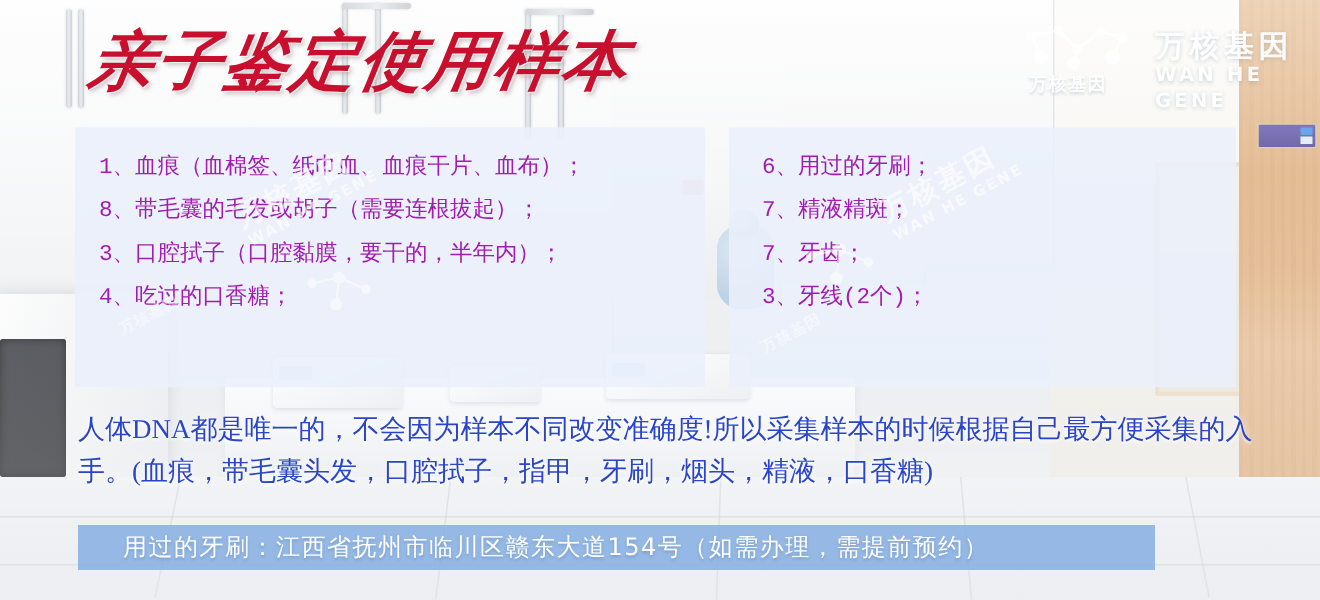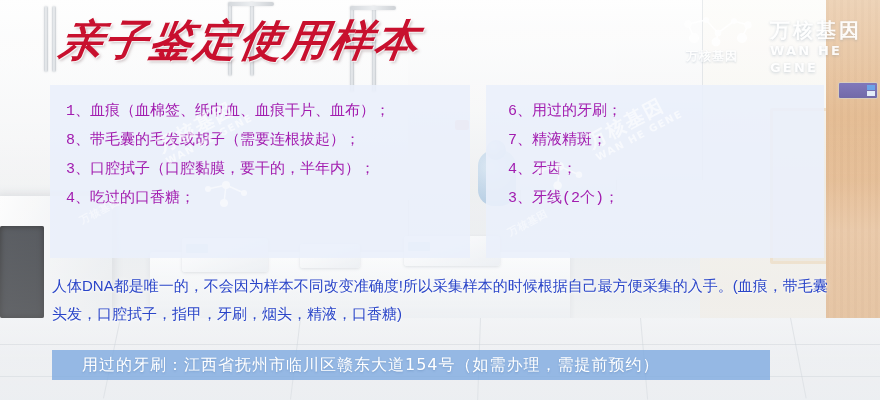--- a/index.html
+++ b/index.html
@@ -167,22 +167,22 @@
   .wm .wm-en{font-size:10px;font-weight:700;letter-spacing:1.6px;line-height:13px;}
   .wm-mol{position:absolute;opacity:.55;pointer-events:none;}
   .wm-small{
     position:absolute;transform:rotate(-28deg);color:#fff;opacity:.45;
     font-size:10px;font-weight:700;letter-spacing:1px;line-height:12px;pointer-events:none;
   }
 
   
   .para{
     position:absolute;left:52px;top:272px;width:790px;
-    font-family:Liberation Sans, sans-serif;
-    font-size:15px;line-height:28px;color:#2a45c8;
+    font-family:Liberation Serif, serif;
+    font-size:18px;line-height:28px;color:#2a45c8;
     text-shadow:0 1px 2px rgba(255,255,255,.85), 0 0 6px rgba(255,255,255,.75);
   }
 
   
   .addr{
     position:absolute;left:52px;top:350px;width:718px;height:30px;
     background:rgba(126,170,224,.80);
     display:flex;align-items:center;
   }
   .addr span{
@@ -332,21 +332,21 @@
       <g fill="#fff">
           <circle cx="8" cy="12" r="3"></circle>
           <circle cx="26" cy="8" r="4"></circle>
           <circle cx="44" cy="16" r="3"></circle>
           <circle cx="24" cy="26" r="4"></circle>
         </g>
     </svg>
     <ul>
       <li>6、用过的牙刷；</li>
       <li>7、精液精斑；</li>
-      <li>4、牙齿；</li>
+      <li>7、牙齿；</li>
       <li>3、牙线(2个)；</li>
     </ul>
   </div>
 
   <div class="para">人体DNA都是唯一的，不会因为样本不同改变准确度!所以采集样本的时候根据自己最方便采集的入手。(血痕，带毛囊头发，口腔拭子，指甲，牙刷，烟头，精液，口香糖)</div>
 
   <div class="addr">
     <span>用过的牙刷：江西省抚州市临川区赣东大道154号（如需办理，需提前预约）</span>
   </div>
 

